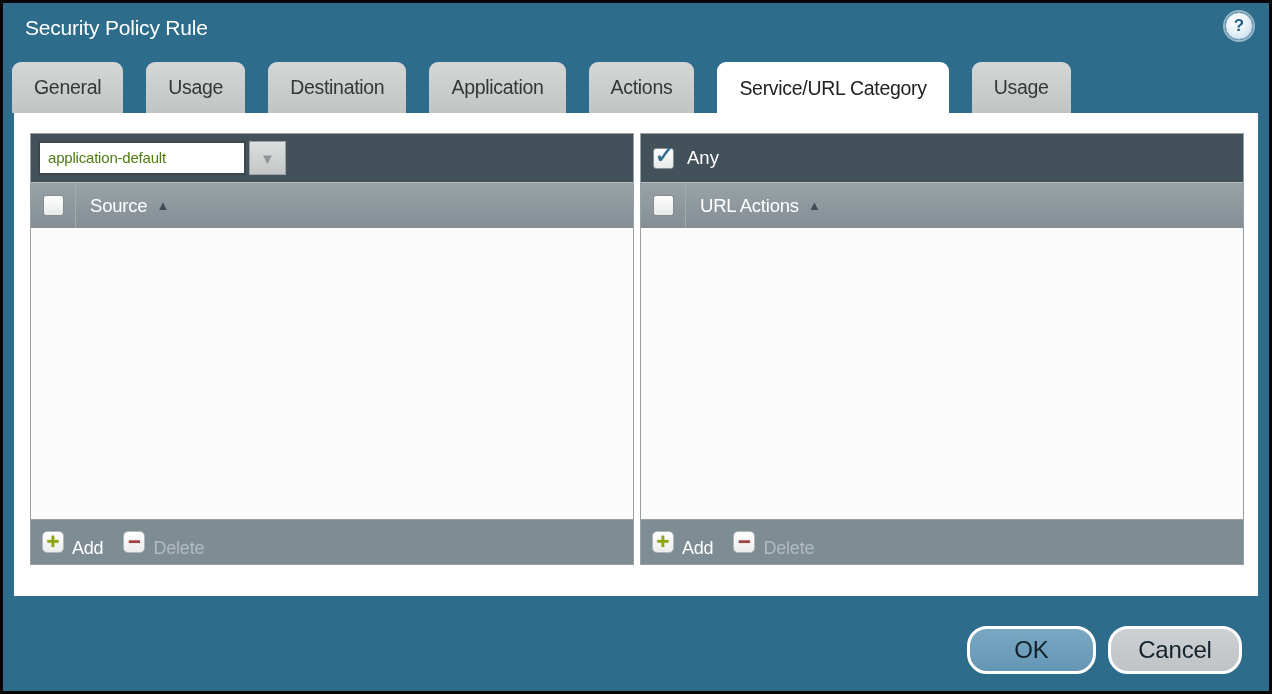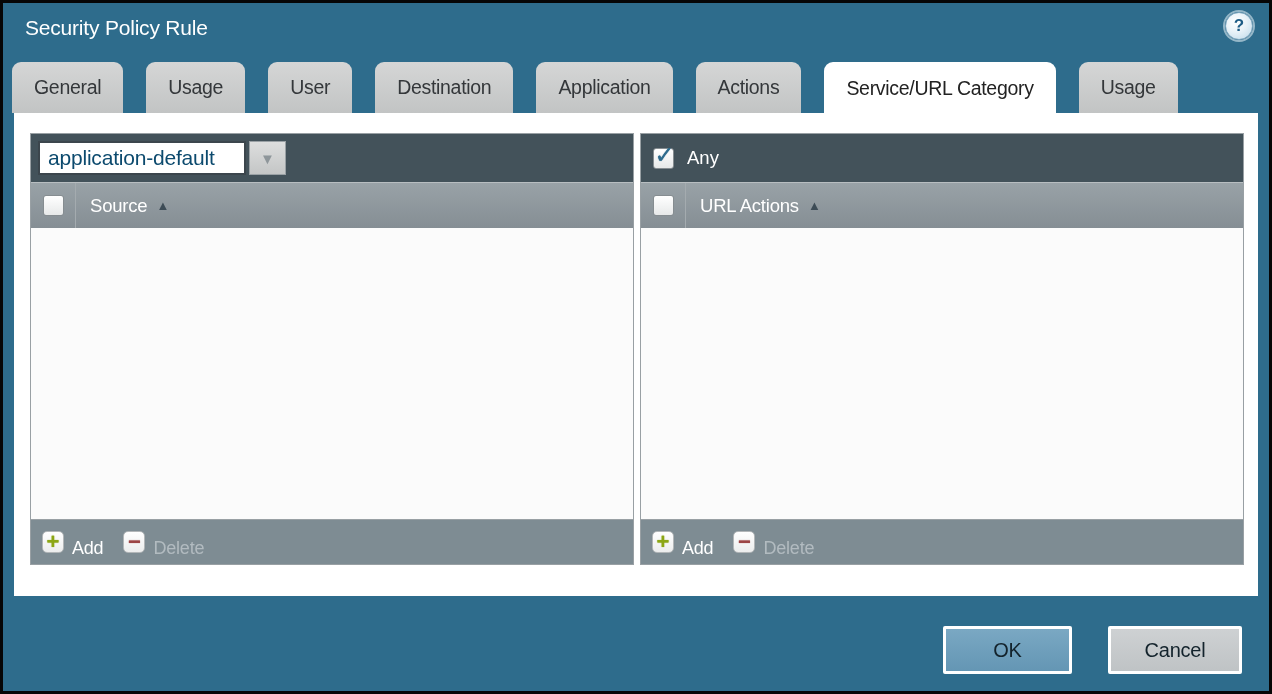--- a/index.html
+++ b/index.html
@@ -95,21 +95,21 @@
     margin-top:-7px;margin-left:2px;
     text-shadow:0 0 1px #2d6a8c;
   }
   .sort-arrow{
     font-size:13px;color:#3d4c56;margin-left:9px;
   }
   .dd{display:flex;align-items:center;}
   .dd-input{
     width:208px;height:34px;box-sizing:border-box;
     background:#fff;border:2px solid #3c464d;
-    font-size:21px;color:#0c4a6e;letter-spacing:-0.2px;
+    font-size:15px;color:#4d7c0f;letter-spacing:-0.2px;
     line-height:30px;padding:0 8px;white-space:nowrap;overflow:hidden;
   }
   .dd-btn{
     width:37px;height:34px;box-sizing:border-box;margin-left:3px;
     background:linear-gradient(#dddede,#c4c6c6);
     border:1px solid #9aa1a5;
     display:flex;align-items:center;justify-content:center;
     color:#8e969a;font-size:15px;cursor:pointer;
   }
   .any-row{display:flex;align-items:center;gap:13px;padding-left:5px;color:#fff;font-size:18.5px;}
@@ -126,44 +126,42 @@
   .action-label{font-size:18px;letter-spacing:-0.2px;margin-top:12px;}
   .action-label.enabled{color:#fff;}
   .action-label.disabled{color:#b2bbc0;}
   
   .dialog-btns{
     position:absolute;right:27px;bottom:17px;
     display:flex;gap:12px;
   }
   .btn{
     height:42px;box-sizing:content-box;
-    border:3px solid #fff;border-radius:2px;
-    font-size:20px;color:#13232c;letter-spacing:-0.2px;
-    display:flex;align-items:center;justify-content:center;
-    cursor:pointer;
-    margin-left:24px;
+    border:3px solid #fff;border-radius:20px;
+    font-size:24px;color:#13232c;letter-spacing:-0.2px;
+    display:flex;align-items:center;justify-content:center;
+    cursor:pointer;
   }
   .btn-ok{width:123px;background:linear-gradient(#7aa8c3,#6496b4);}
   .btn-cancel{width:128px;background:linear-gradient(#ced1d3,#bfc3c5);}
 </style>
 </head>
 <body>
 
 <div class="dialog">
 
   <div class="title">Security Policy Rule</div>
 
   <div class="help">
     <span>?</span>
   </div>
 
   <div class="tabs">
     <div class="tab">General</div>
     <div class="tab">Usage</div>
-    <div class="tab">User</div>
     <div class="tab">Destination</div>
     <div class="tab">Application</div>
     <div class="tab">Actions</div>
     <div class="tab active">Service/URL Category</div>
     <div class="tab">Usage</div>
   </div>
 
   <div class="content">
     <div class="panels">
 

